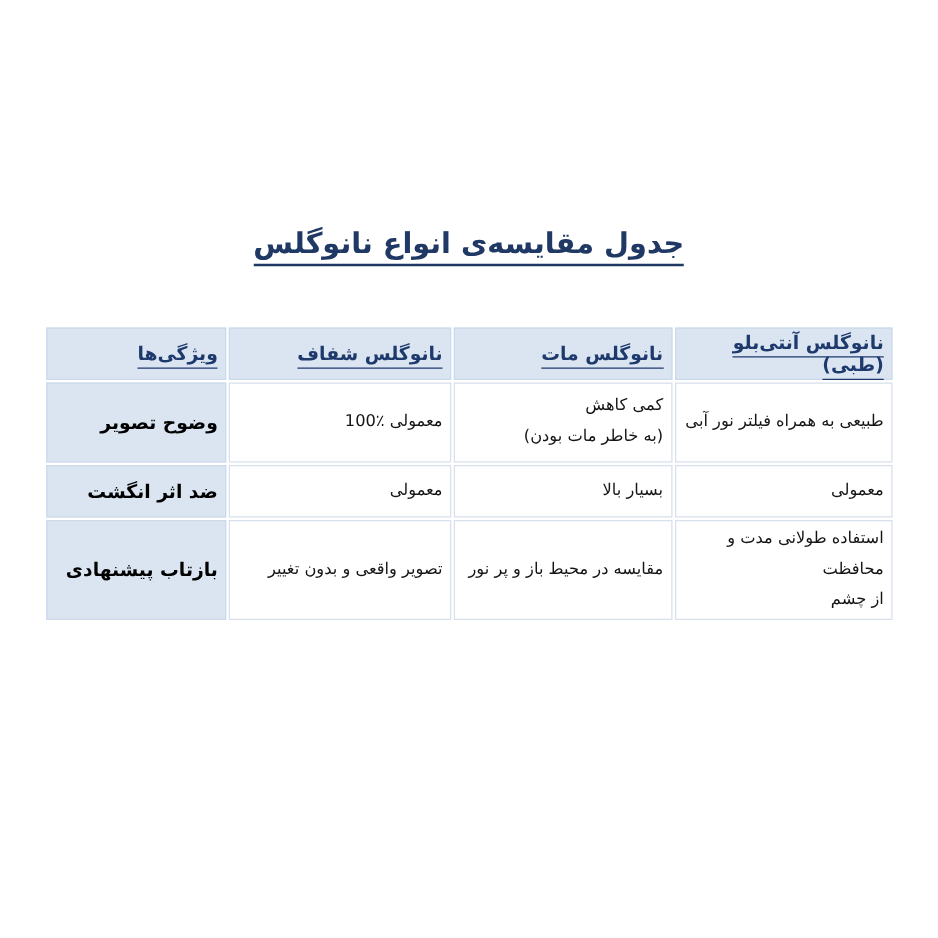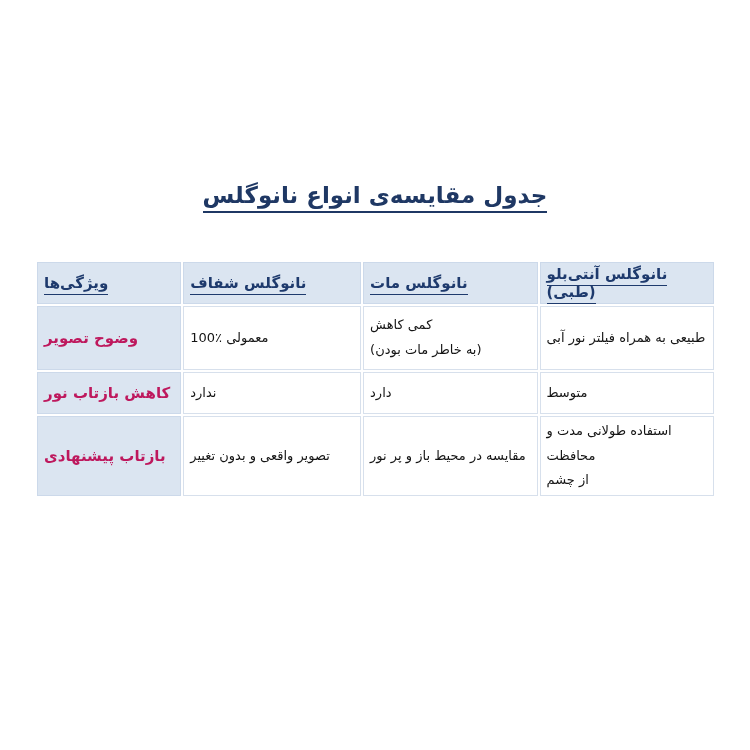--- a/index.html
+++ b/index.html
@@ -42,21 +42,21 @@
     direction: ltr; 
     table-layout: fixed;
   }
   col.c-feature  { width: 21.5%; }
   col.c-shafaf   { width: 26.5%; }
   col.c-mat      { width: 26%; }
   col.c-antiblue { width: 26%; }
 
   th, td {
     direction: rtl;
-    text-align: left;
+    text-align: right;
     vertical-align: middle;
     padding: 2px 6px;
     white-space: pre-line;
   }
   th.hdr {
     background: #dbe5f1;
     border: 1px solid #ccd9ea;
     height: 36px;
     font-size: 15px;
     font-weight: bold;
@@ -64,21 +64,21 @@
   }
   th.hdr .u {
     border-bottom: 1px solid #1e3a6d;
     padding-bottom: 2px;
   }
   td.feature {
     background: #dbe5f1;
     border: 1px solid #ccd9ea;
     font-size: 15px;
     font-weight: bold;
-    color: #be185d;
+    color: #000000;
   }
   td.value {
     background: #ffffff;
     border: 1px solid #d7e0ec;
     font-size: 13px;
     font-weight: normal;
     color: #141414;
     line-height: 1.9;
   }
   tr.row-tall td { height: 58px; }
@@ -111,24 +111,24 @@
       </thead>
       <tbody>
         <tr class="row-tall">
           <td class="feature">وضوح تصویر</td>
           <td class="value">معمولی ٪100</td>
           <td class="value">کمی کاهش
 (به خاطر مات بودن)</td>
           <td class="value">طبیعی به همراه فیلتر نور آبی</td>
         </tr>
         <tr class="row-std">
-          <td class="feature">کاهش بازتاب نور</td>
-          <td class="value">ندارد</td>
-          <td class="value">دارد</td>
-          <td class="value">متوسط</td>
+          <td class="feature">ضد اثر انگشت</td>
+          <td class="value">معمولی</td>
+          <td class="value">بسیار بالا</td>
+          <td class="value">معمولی</td>
         </tr>
         <tr class="row-tall">
           <td class="feature">بازتاب پیشنهادی</td>
           <td class="value">تصویر واقعی و بدون تغییر</td>
           <td class="value">مقایسه در محیط باز و پر نور</td>
           <td class="value">استفاده طولانی مدت و محافظت
 از چشم</td>
         </tr>
       </tbody>
     </table>

